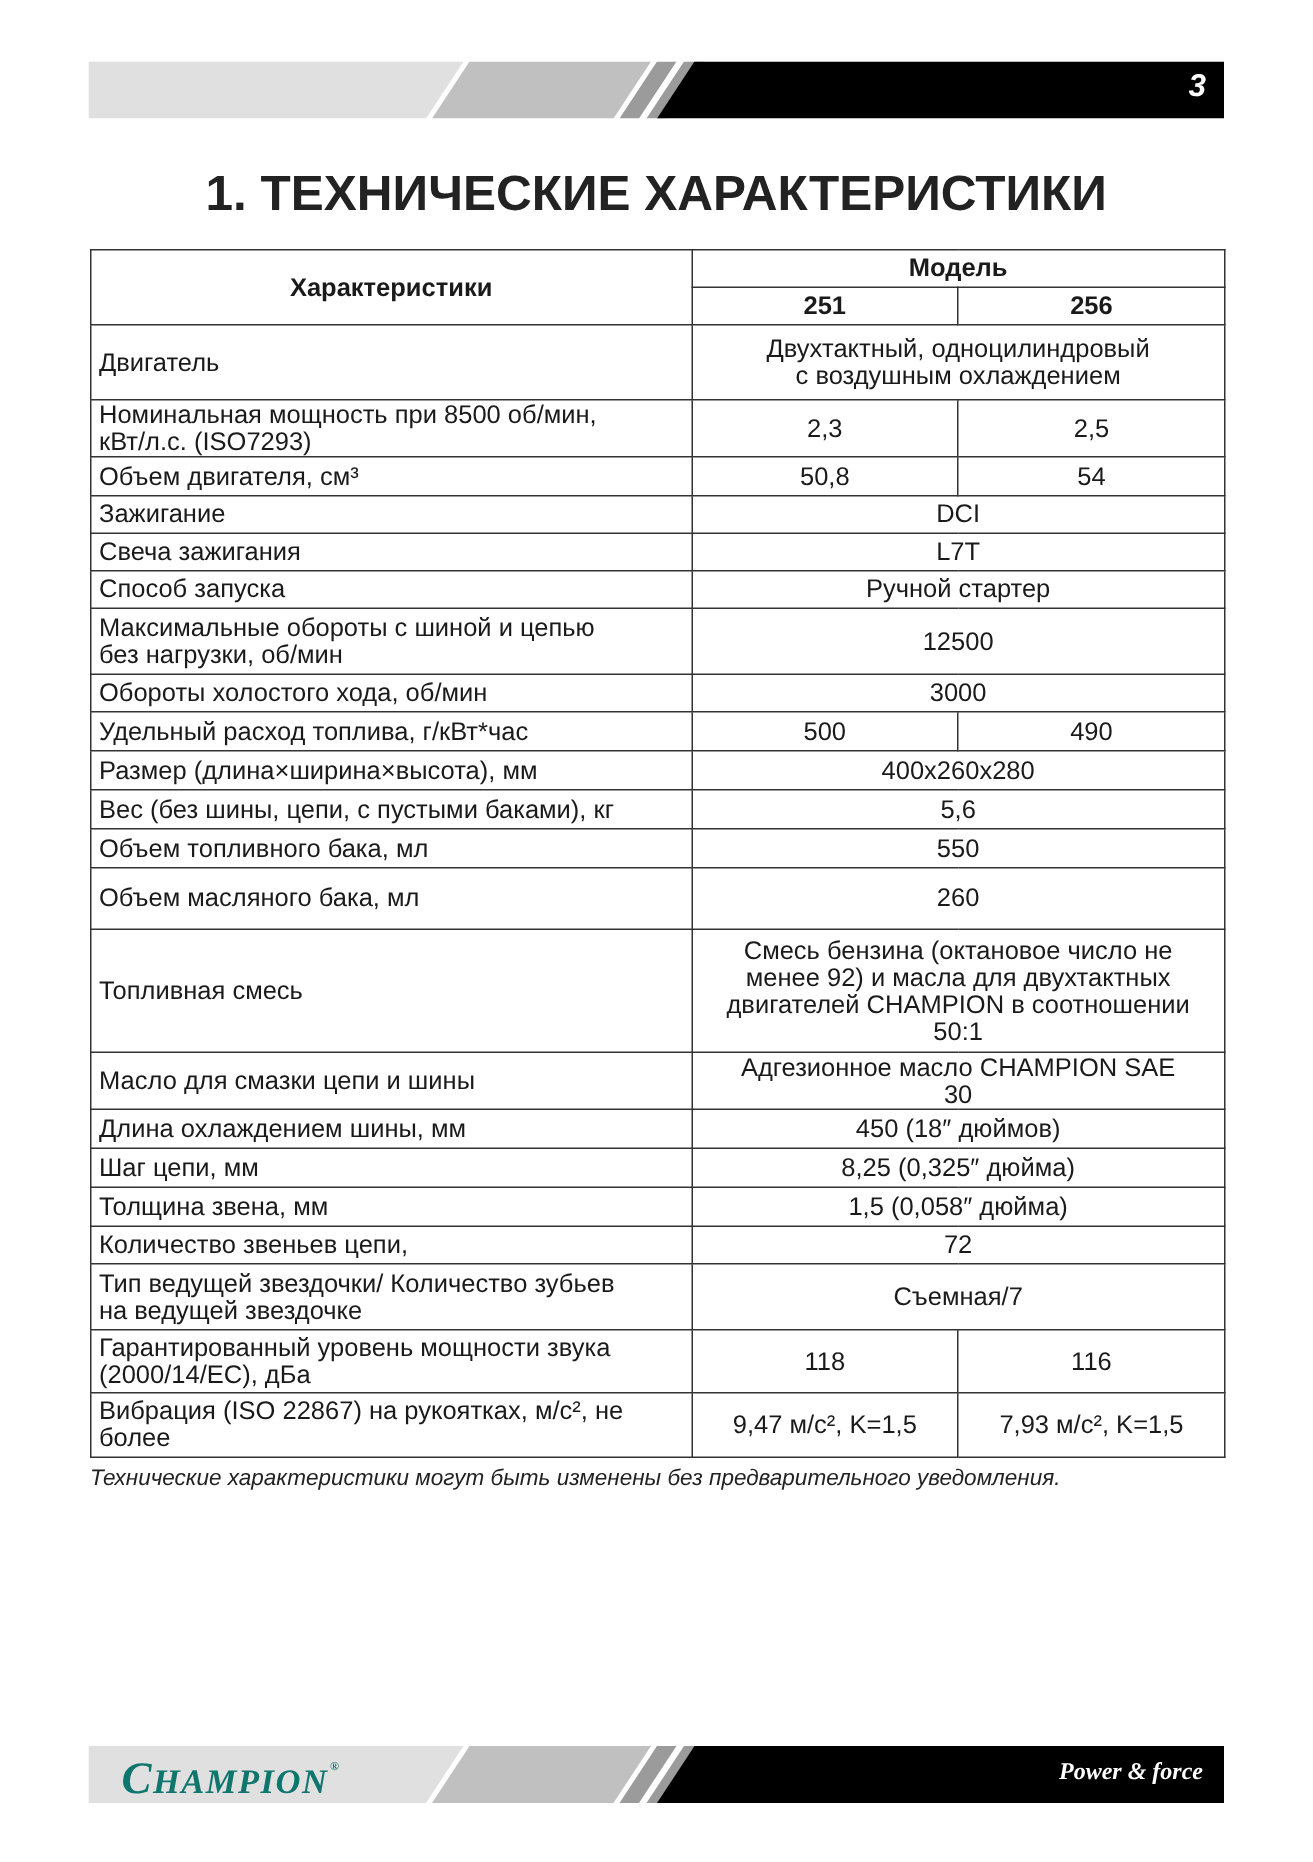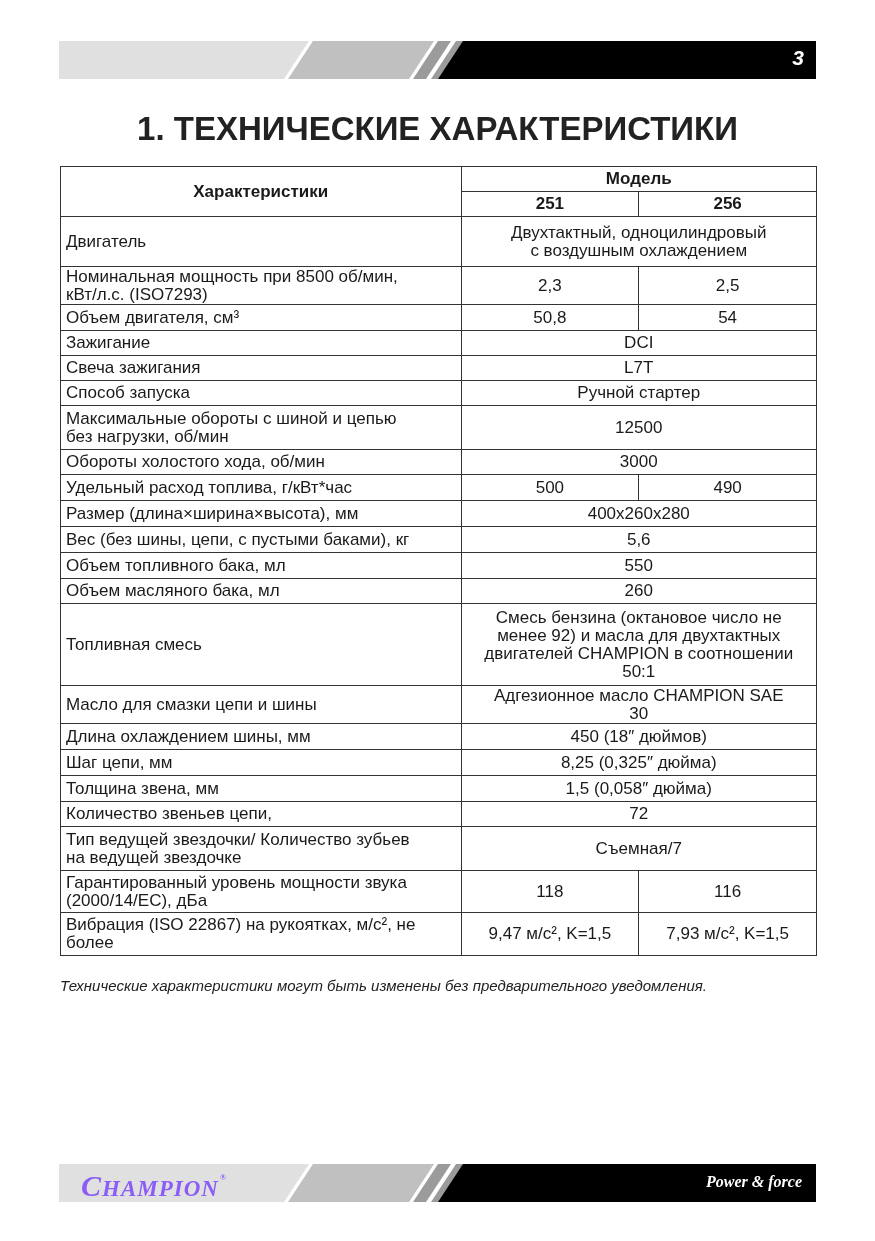--- a/index.html
+++ b/index.html
@@ -5,21 +5,21 @@
   html, body { margin: 0; padding: 0; background: #ffffff; }
   body { width: 875px; height: 1241px; position: relative; overflow: hidden;
          font-family: "Liberation Sans", sans-serif; color: #1a1a1a; }
 
   
   .banner { position: absolute; left: 59px; width: 757px; height: 38px; }
   .banner svg { position: absolute; left: 0; top: 0; width: 757px; height: 38px; display: block; }
   .page-number { position: absolute; right: 12px; top: 5px; font-family: "Liberation Sans", sans-serif;
                  font-weight: bold; font-style: italic; font-size: 21px; color: #ffffff; }
   .brand-logo { position: absolute; left: 22px; top: 5px; font-family: "Liberation Serif", serif;
-                font-weight: bold; font-style: italic; font-size: 23px; color: #8b5cf6; letter-spacing: 1px; }
+                font-weight: bold; font-style: italic; font-size: 23px; color: #0f766e; letter-spacing: 1px; }
   .brand-logo .big { font-size: 30px; }
   .brand-logo .reg { font-size: 8px; vertical-align: top; position: relative; top: 4px; margin-left: 1px; }
   .slogan { position: absolute; right: 14px; top: 9px; font-family: "Liberation Serif", serif;
             font-weight: bold; font-style: italic; font-size: 16px; color: #ffffff; }
 
   
   .page-title { position: absolute; left: 0; width: 875px; top: 110px; text-align: center;
                 font-weight: bold; font-size: 33px; color: #222; letter-spacing: 0px;
                 font-family: "Liberation Sans", sans-serif; }
 
@@ -118,21 +118,21 @@
         <td colspan="2" class="val multiline">400x260x280</td>
       </tr>
       <tr style="height: 26px;">
         <td class="label multiline">Вес (без шины, цепи, с пустыми баками), кг</td>
         <td colspan="2" class="val multiline">5,6</td>
       </tr>
       <tr style="height: 26px;">
         <td class="label multiline">Объем топливного бака, мл</td>
         <td colspan="2" class="val multiline">550</td>
       </tr>
-      <tr style="height: 25px;">
+      <tr style="height: 41px;">
         <td class="label multiline">Объем масляного бака, мл</td>
         <td colspan="2" class="val multiline">260</td>
       </tr>
       <tr style="height: 82px;">
         <td class="label multiline">Топливная смесь</td>
         <td colspan="2" class="val multiline">Смесь бензина (октановое число не
 менее 92) и масла для двухтактных
 двигателей CHAMPION в соотношении
 50:1</td>
       </tr>

